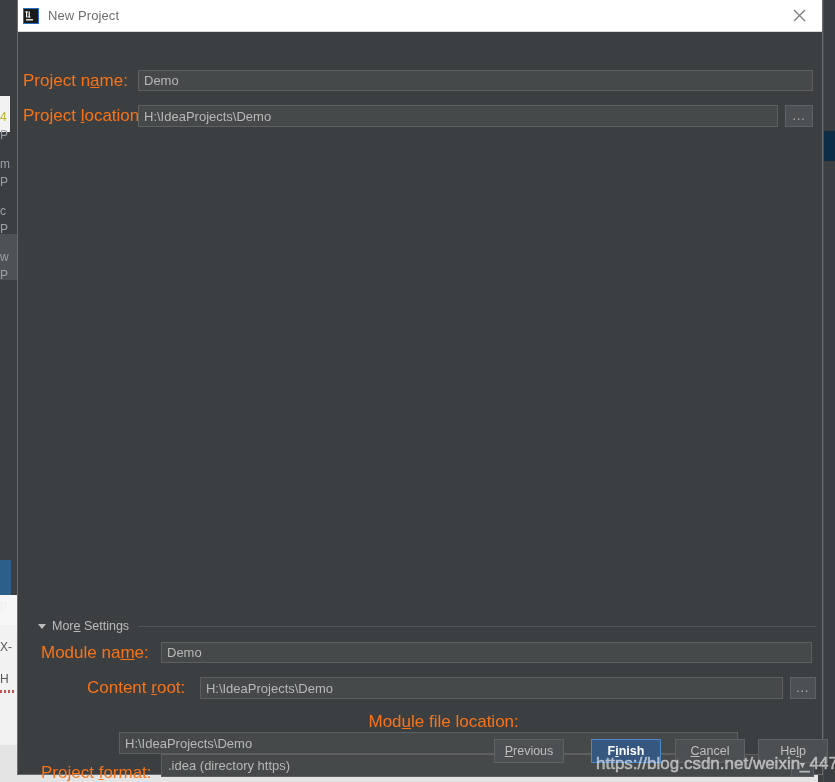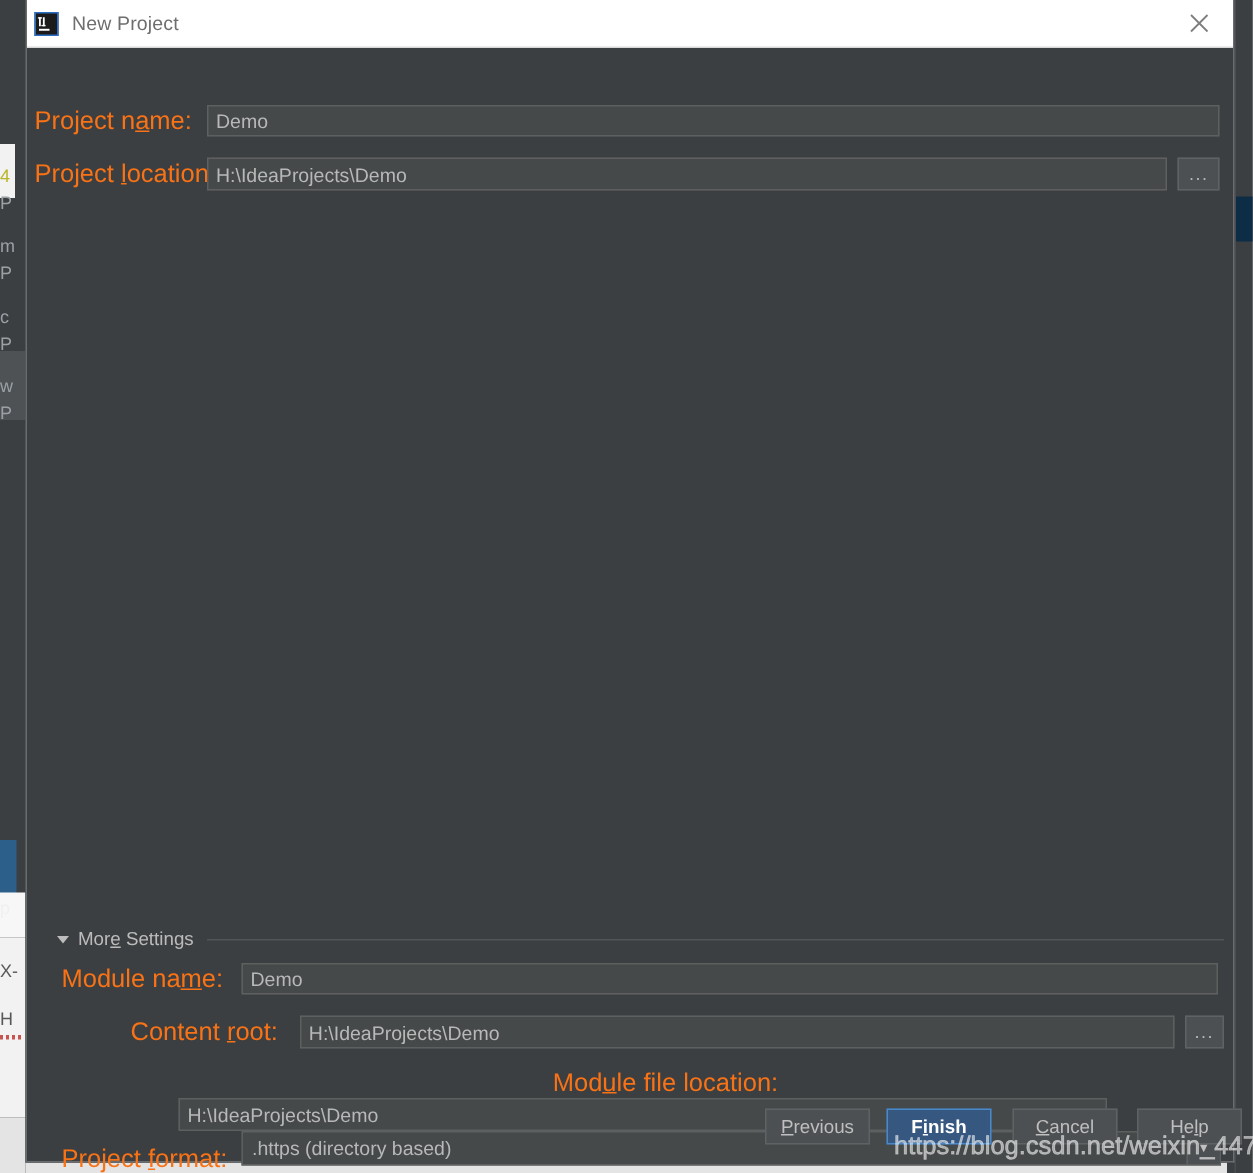--- a/index.html
+++ b/index.html
@@ -432,27 +432,27 @@
 
     <div class="row" style="left:23px; top:657px; width:775px;flex-direction:column;">
       <div class="lbl" style="width:120px;">Mod<u>u</u>le file location:</div>
       <div class="field tall" style="width:619px;" title="Module file location">H:\IdeaProjects\Demo</div>
       <div class="browse-btn" style="margin-left:7px;">...</div>
     </div>
 
     <div class="row" style="left:23px; top:692px; width:775px;">
       <div class="lbl" style="width:120px;margin-top:16px;">Project <u>f</u>ormat:</div>
       <div class="combo" style="width:653px;">
-        <div class="combo-text">.https (directory based)</div>
+        <div class="combo-text">.idea (directory https)</div>
         <div class="combo-arrow">▼</div>
       </div>
     </div>
 
     <div class="footer">
-      <div class="btn" style="left:492px; top:11px;">
+      <div class="btn" style="left:476px; top:11px;">
           <span><u>P</u>revious</span>
         </div>
       <div class="btn primary" style="left:573px; top:11px;">
           <span>F<u>i</u>nish</span>
         </div>
       <div class="btn" style="left:657px; top:11px;">
           <span><u>C</u>ancel</span>
         </div>
       <div class="btn" style="left:740px; top:11px;">
           <span>He<u>l</u>p</span>

